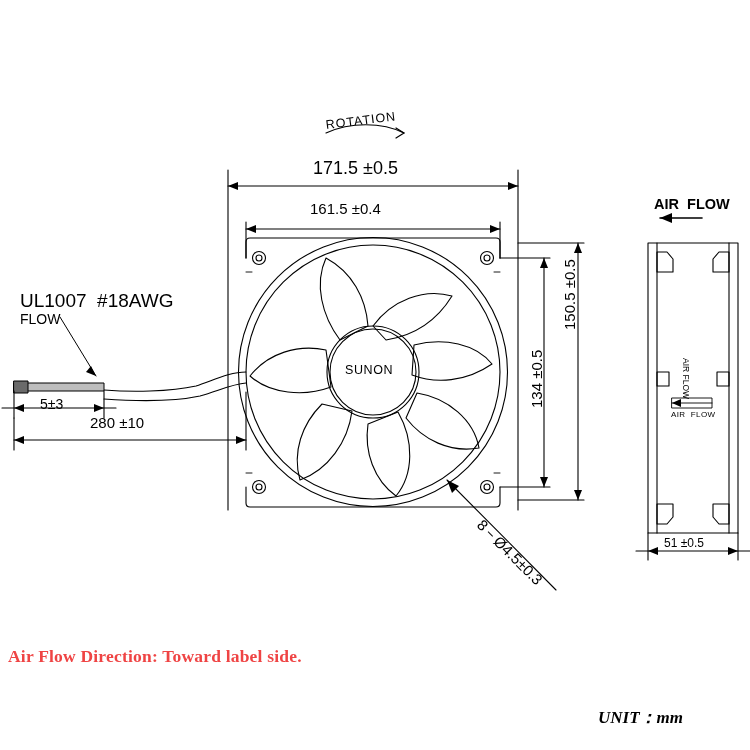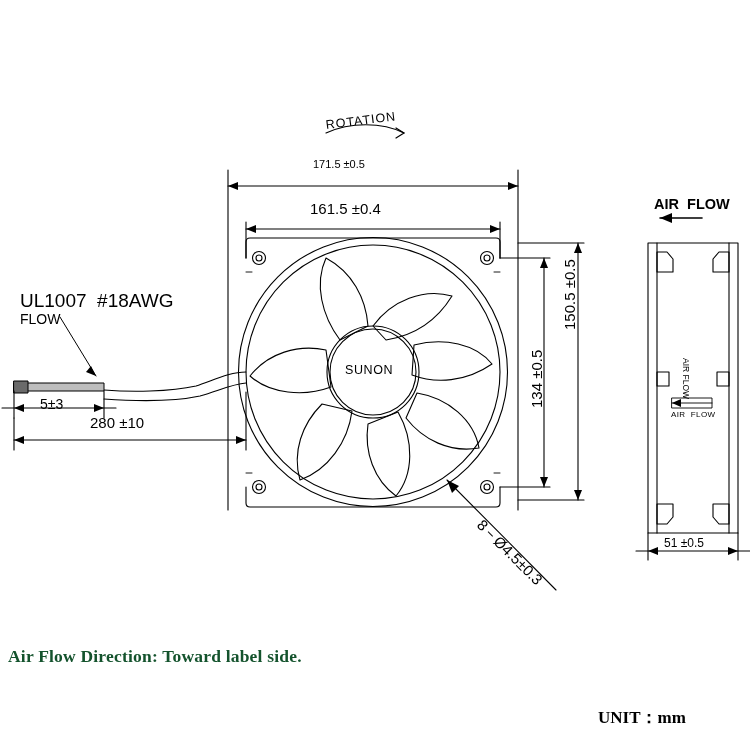--- a/index.html
+++ b/index.html
@@ -32,30 +32,31 @@
     color: #000;
   }
   .bottom-note {
     position: absolute;
     left: 8px;
     top: 646px;
     font-family: "Liberation Serif", serif;
     font-weight: bold;
     font-size: 17.5px;
     letter-spacing: 0.2px;
-    color: #14532d;
+    color: #ef4444;
   }
   .unit-note {
     position: absolute;
     left: 598px;
     top: 706px;
     font-family: "Liberation Serif", serif;
     font-weight: bold;
     font-size: 17px;
     color: #000;
+    font-style: italic;
   }
 </style>
 </head>
 <body>
 
 <div id="stage">
 
   <svg id="drawing" width="750" height="750" viewBox="0 0 750 750">
     <g fill="none" stroke="#000" stroke-width="1.1" stroke-linecap="round" stroke-linejoin="round">
 
@@ -204,21 +205,21 @@
         <line x1="636" y1="551" x2="750" y2="551"></line>
         <path d="M648 551 L 658 547 L 658 555 Z" fill="#000" stroke="none"></path>
         <path d="M738 551 L 728 547 L 728 555 Z" fill="#000" stroke="none"></path>
       </g>
 
     </g>
   </svg>
 
   <div class="lbl" style="left:325px; top:118px; font-size:12.5px; letter-spacing:1px; transform:rotate(-7deg); transform-origin:left top;">ROTATION</div>
 
-  <div class="lbl" style="left:313px; top:158px; font-size:11px;">171.5 ±0.5</div>
+  <div class="lbl" style="left:313px; top:158px; font-size:18px;">171.5 ±0.5</div>
 
   <div class="lbl" style="left:310px; top:200px; font-size:15px;">161.5 ±0.4</div>
 
   <div class="lbl" style="left:561px; top:330px; font-size:15px; transform:rotate(-90deg); transform-origin:left top; white-space:nowrap;">150.5 ±0.5</div>
 
   <div class="lbl" style="left:528px; top:408px; font-size:15px; transform:rotate(-90deg); transform-origin:left top; white-space:nowrap;">134 ±0.5</div>
 
   <div class="lbl" style="left:20px; top:290px; font-size:19px;">UL1007  #18AWG</div>
 
   <div class="lbl" style="left:20px; top:311px; font-size:14px;">FLOW</div>

